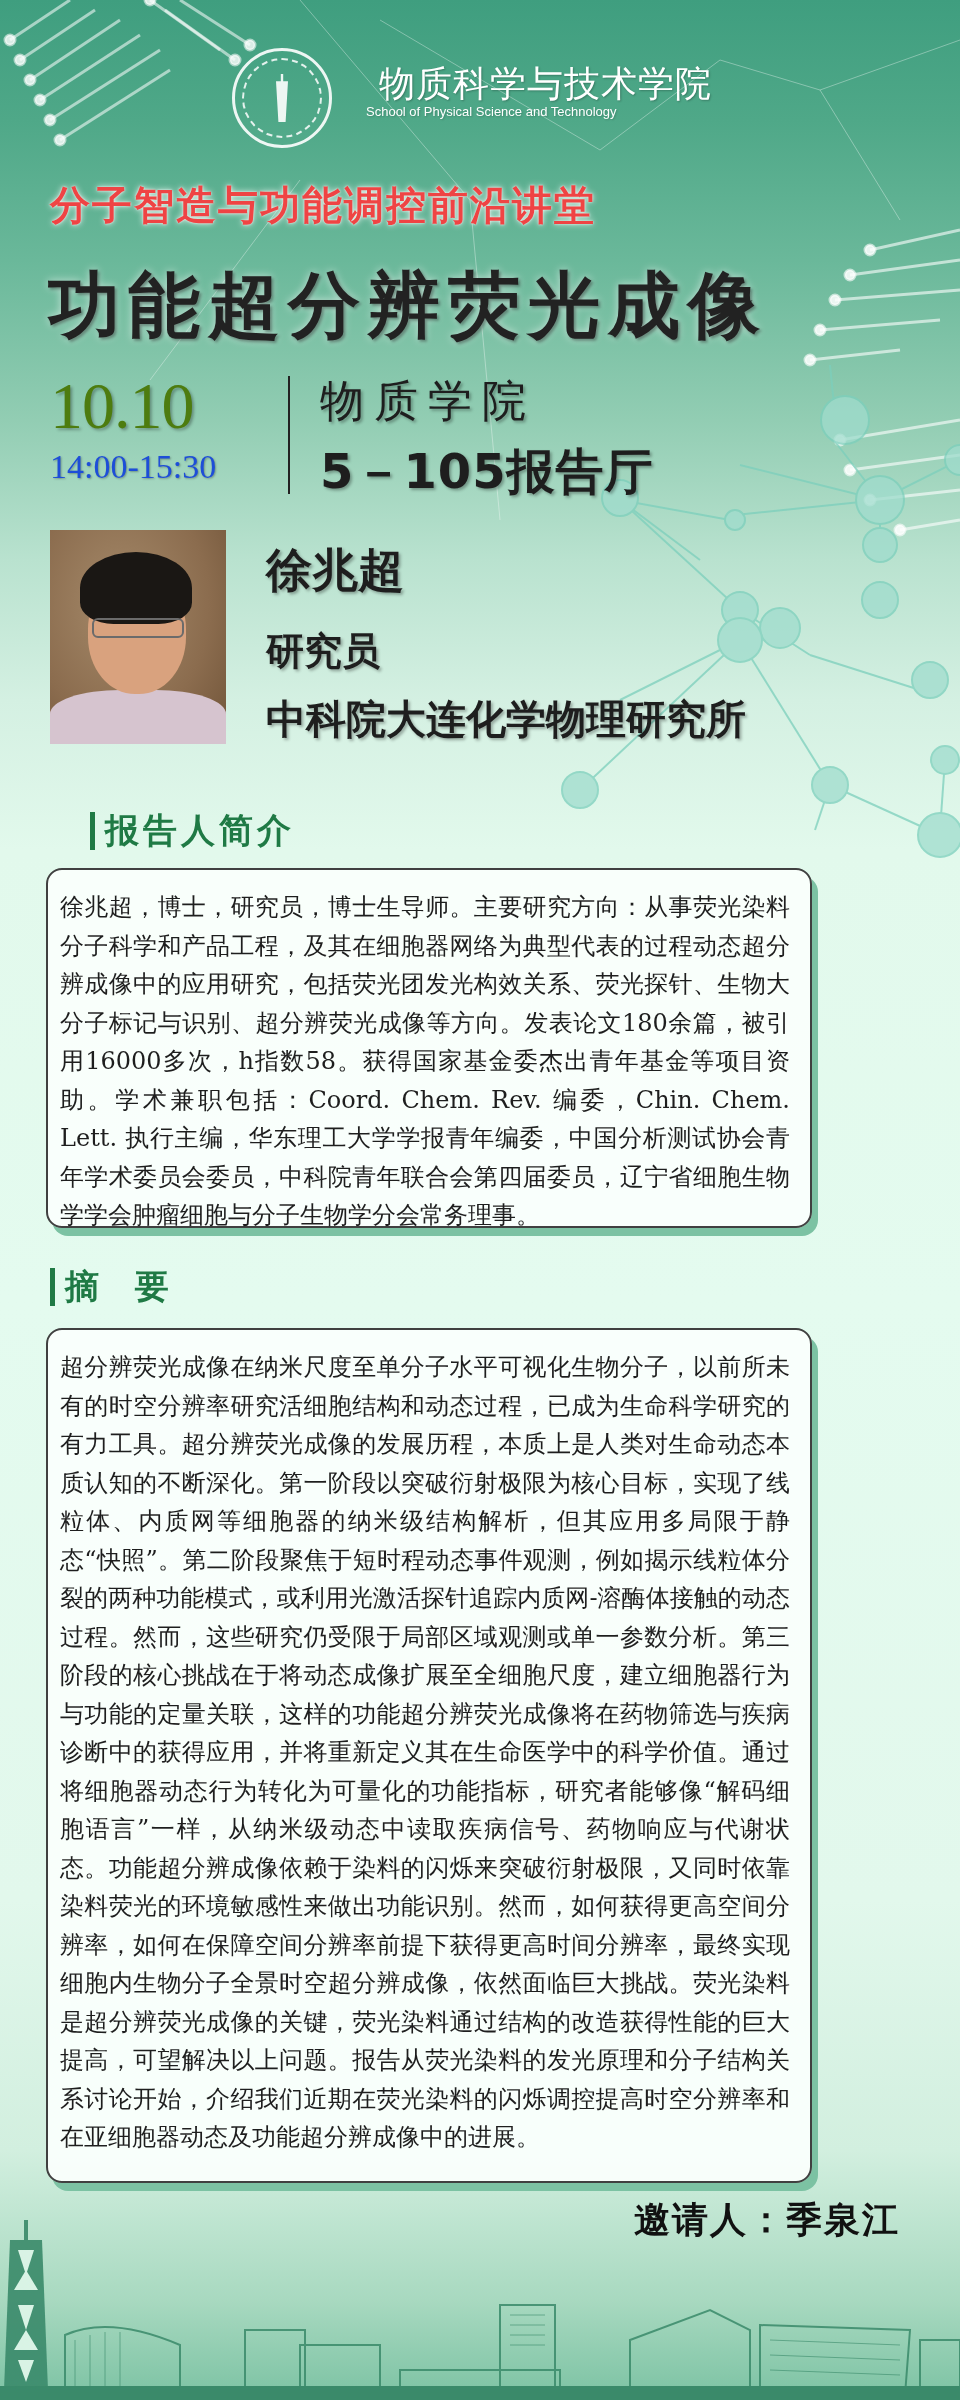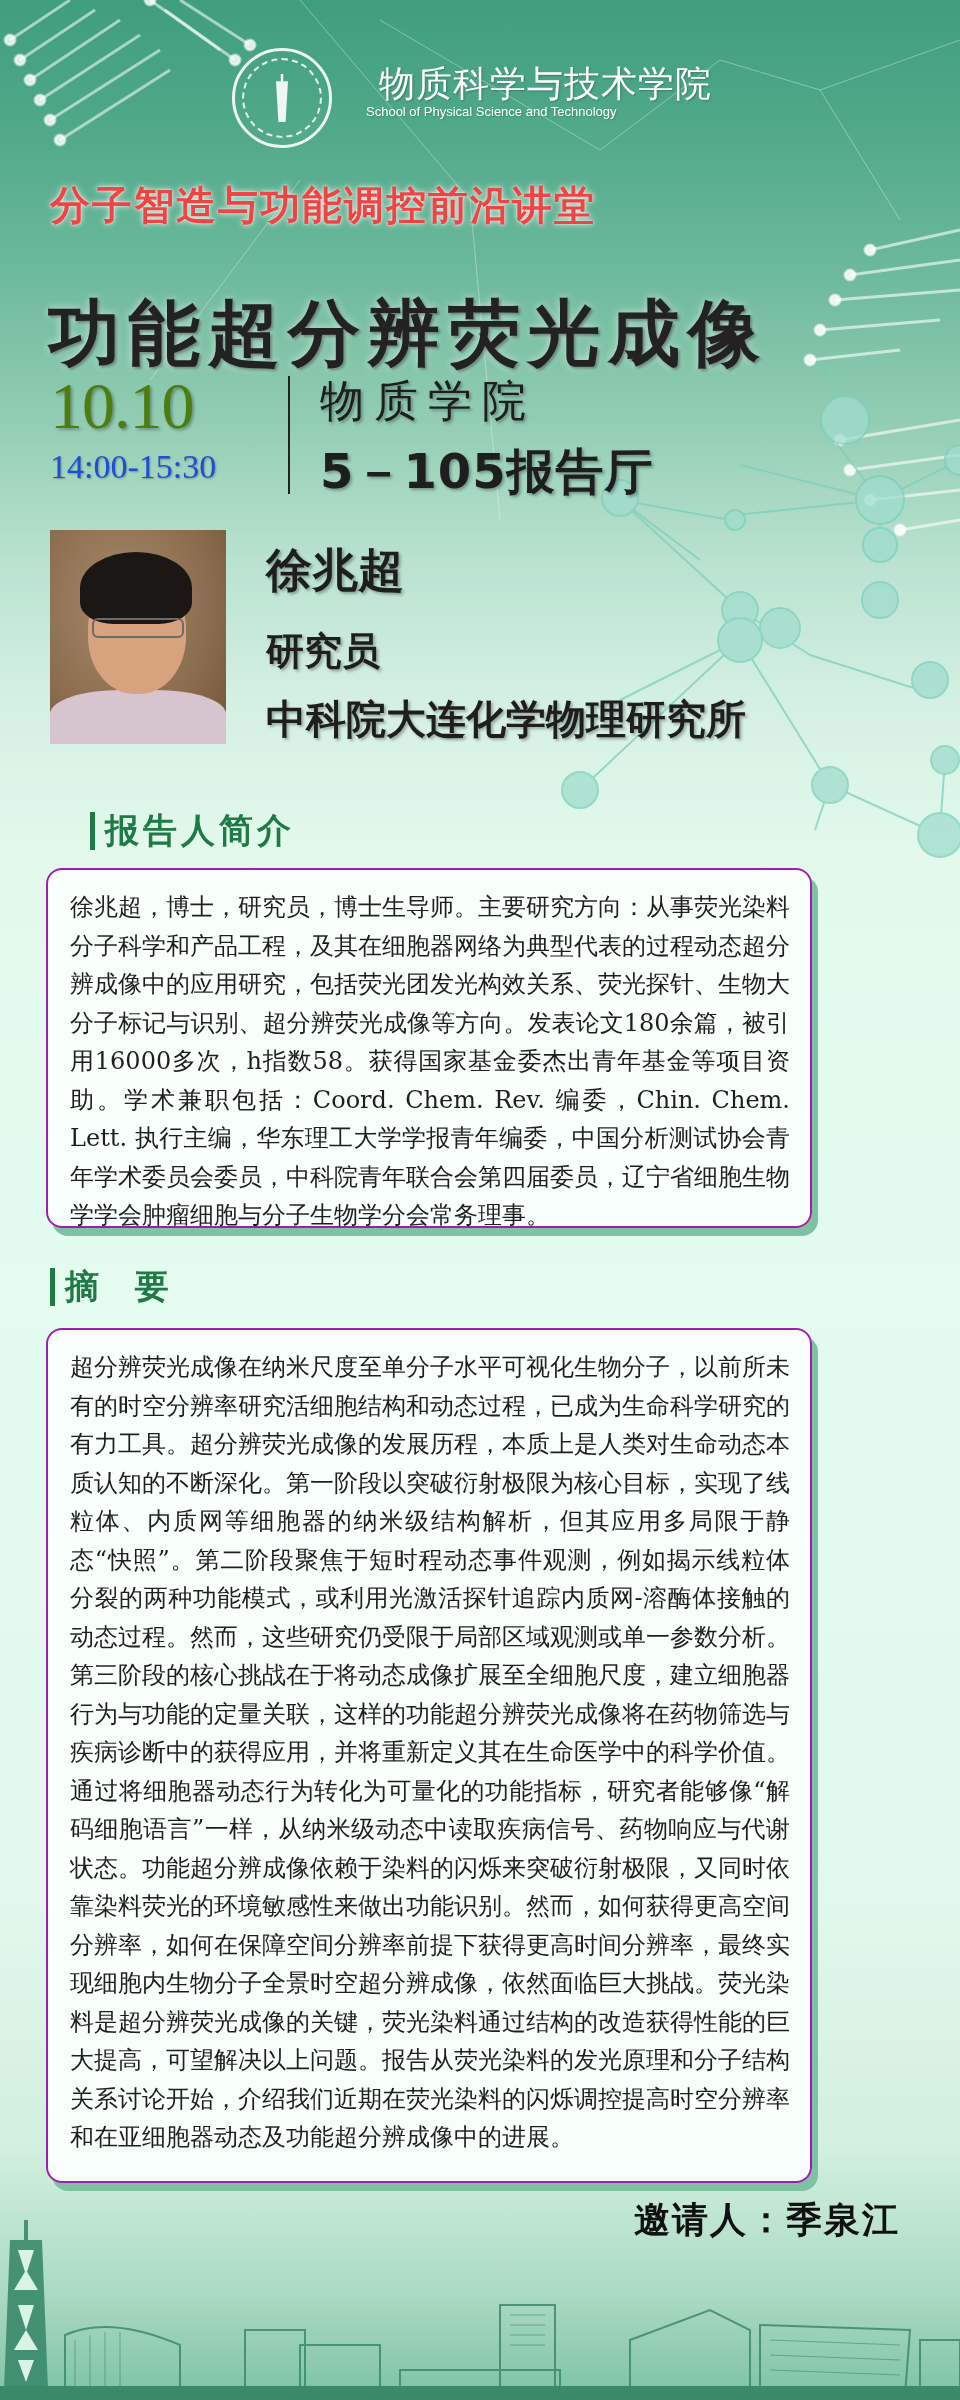--- a/index.html
+++ b/index.html
@@ -39,21 +39,20 @@
   }
   .series {
     position: absolute; left: 50px; top: 178px; font-size: 40px; font-weight: bold;
     color: #ef4444; letter-spacing: 2px;
     text-shadow: 0 0 6px rgba(255,255,255,0.9), 0 0 2px rgba(255,255,255,0.9);
   }
   .title {
     position: absolute; left: 48px; top: 258px; font-size: 72px; font-weight: bold;
     color: #222222; letter-spacing: 8px;
     text-shadow: 2px 2px 3px rgba(0,0,0,0.35), 0 0 8px rgba(255,255,255,0.6);
-    margin-top: 28px;
   }
   .date {
     position: absolute; left: 50px; top: 368px; font-size: 66px; color: #4d7c0f;
     font-family: "Liberation Serif", serif; letter-spacing: -1px;
     text-shadow: 2px 2px 3px rgba(0,0,0,0.3);
   }
   .time {
     position: absolute; left: 50px; top: 448px; font-size: 34px; color: #1d4ed8;
     font-family: "Liberation Serif", serif;
     text-shadow: 1px 1px 2px rgba(0,0,0,0.3);
@@ -102,24 +101,24 @@
   .sec-head {
     position: absolute; left: 50px; font-size: 34px; font-weight: bold; color: #1f7a45;
     display: flex; align-items: center; letter-spacing: 4px;
   }
   .sec-head .bar { display: inline-block; width: 5px; height: 38px; background: #1f7a45; margin-right: 10px; }
 
   
   .card {
     position: absolute; left: 46px; width: 766px;
     background: rgba(250,255,252,0.95);
-    border: 2px solid #a21caf;
+    border: 2px solid #404040;
     border-radius: 16px;
     box-shadow: 6px 8px 0 #7cc2a3;
-    padding: 18px 20px 20px 22px;
+    padding: 18px 20px 20px 12px;
   }
   .card p {
     font-family: "DejaVu Serif", "Liberation Serif", serif;
     font-size: 24px; line-height: 38.5px; color: #1e1e1e; text-align: justify;
   }
 
   .inviter {
     position: absolute; right: 60px; top: 2196px; font-size: 36px; font-weight: bold;
     color: #111111; letter-spacing: 2px;
   }

